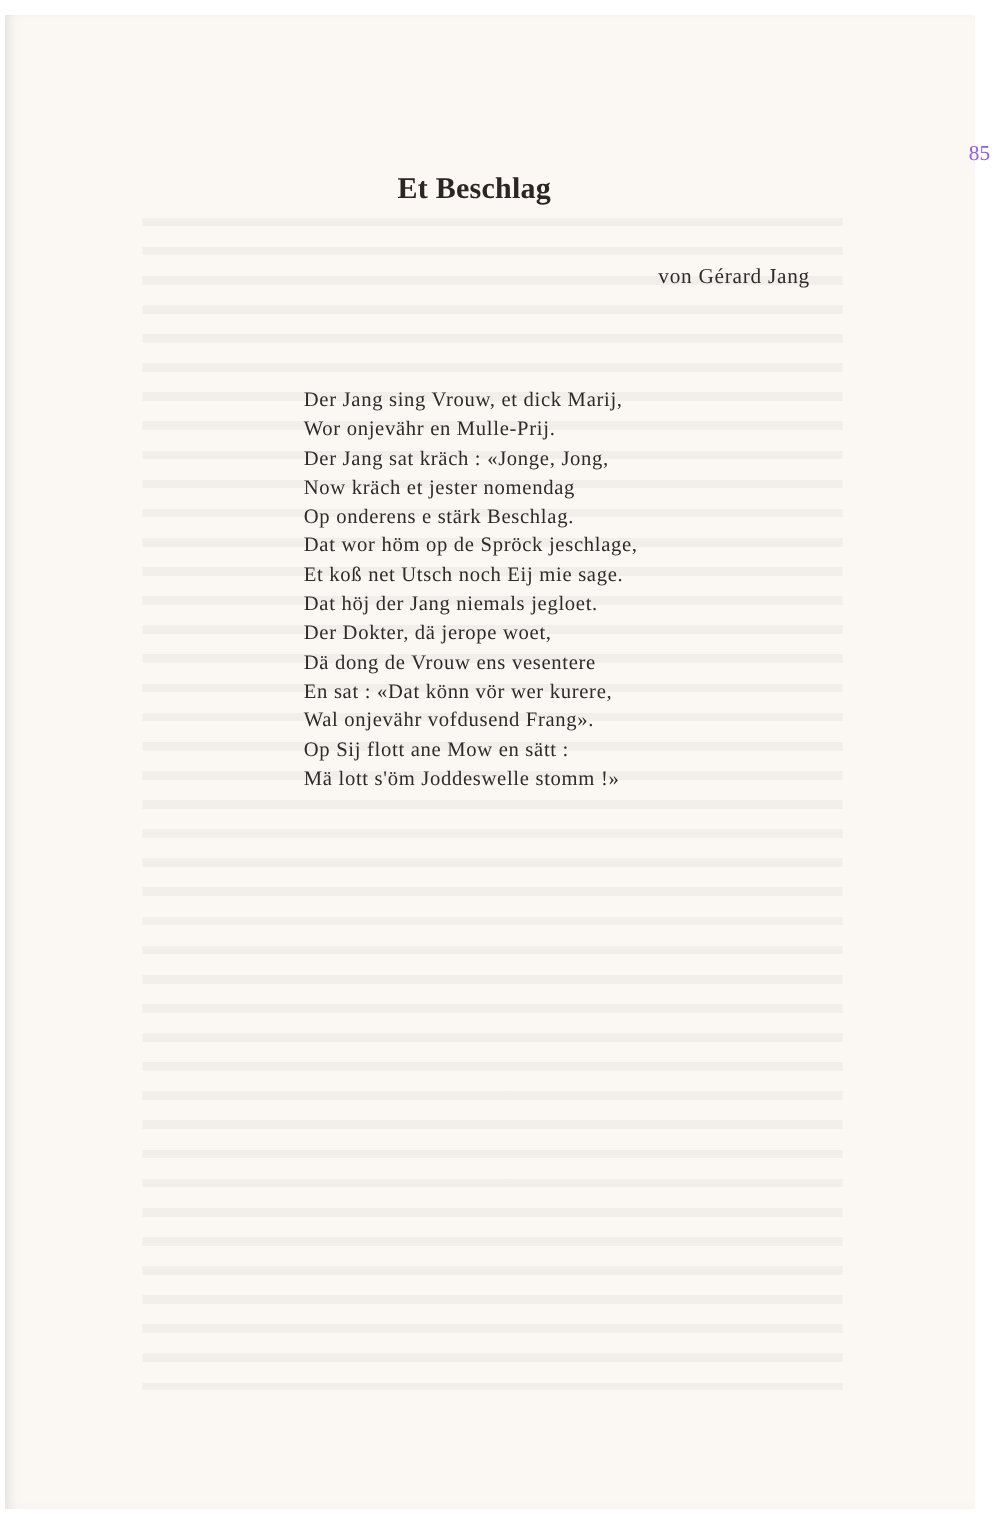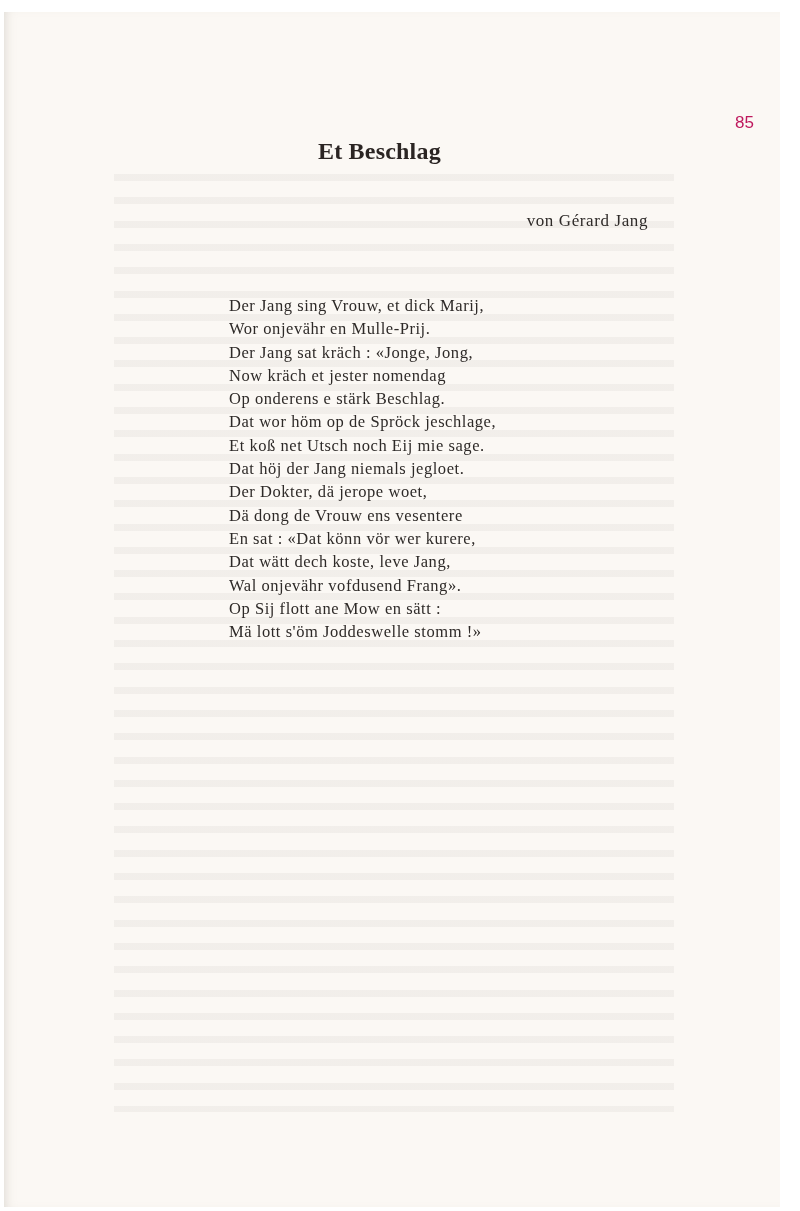--- a/index.html
+++ b/index.html
@@ -30,25 +30,25 @@
           rgba(200,195,190,0.0) 0px,
           rgba(200,195,190,0.0) 12px,
           rgba(200,195,190,0.18) 12px,
           rgba(200,195,190,0.18) 19px,
           rgba(200,195,190,0.0) 19px,
           rgba(200,195,190,0.0) 23.3px);
       pointer-events: none;
     }
     .page-number {
       position: absolute;
-      left: 731px;
+      left: 771px;
       top: 101px;
-      font-family: Liberation Sans, sans-serif;
+      font-family: Liberation Serif, serif;
       font-size: 17px;
-      color: #be185d;
+      color: #8b5cf6;
     }
     .title {
       position: absolute;
       left: 314px;
       top: 126px;
       font-family: "Liberation Serif", serif;
       font-weight: bold;
       font-size: 24px;
       color: #2b2523;
       letter-spacing: 0.2px;
@@ -60,21 +60,21 @@
       font-family: "Liberation Serif", serif;
       font-size: 17px;
       color: #2e2a28;
       letter-spacing: 0.6px;
       white-space: nowrap;
     }
     .poem {
       position: absolute;
       left: 221px;
       top: 278px;
-      margin: 4px;
+      margin: 18px;
       padding: 0;
       list-style: none;
     }
     .poem li {
       font-family: "Liberation Serif", serif;
       font-size: 16.5px;
       line-height: 23.3px;
       color: #2e2a28;
       letter-spacing: 0.55px;
       white-space: nowrap;
@@ -97,18 +97,17 @@
     <li>Wor onjevähr en Mulle-Prij.</li>
     <li>Der Jang sat kräch : «Jonge, Jong,</li>
     <li>Now kräch et jester nomendag</li>
     <li>Op onderens e stärk Beschlag.</li>
     <li>Dat wor höm op de Spröck jeschlage,</li>
     <li>Et koß net Utsch noch Eij mie sage.</li>
     <li>Dat höj der Jang niemals jegloet.</li>
     <li>Der Dokter, dä jerope woet,</li>
     <li>Dä dong de Vrouw ens vesentere</li>
     <li>En sat : «Dat könn vör wer kurere,</li>
-    <li>Dat wätt dech koste, leve Jang,</li>
     <li>Wal onjevähr vofdusend Frang».</li>
     <li>Op Sij flott ane Mow en sätt :</li>
     <li>Mä lott s'öm Joddeswelle stomm !»</li>
   </ul>
 </div>
 
 </body></html>

